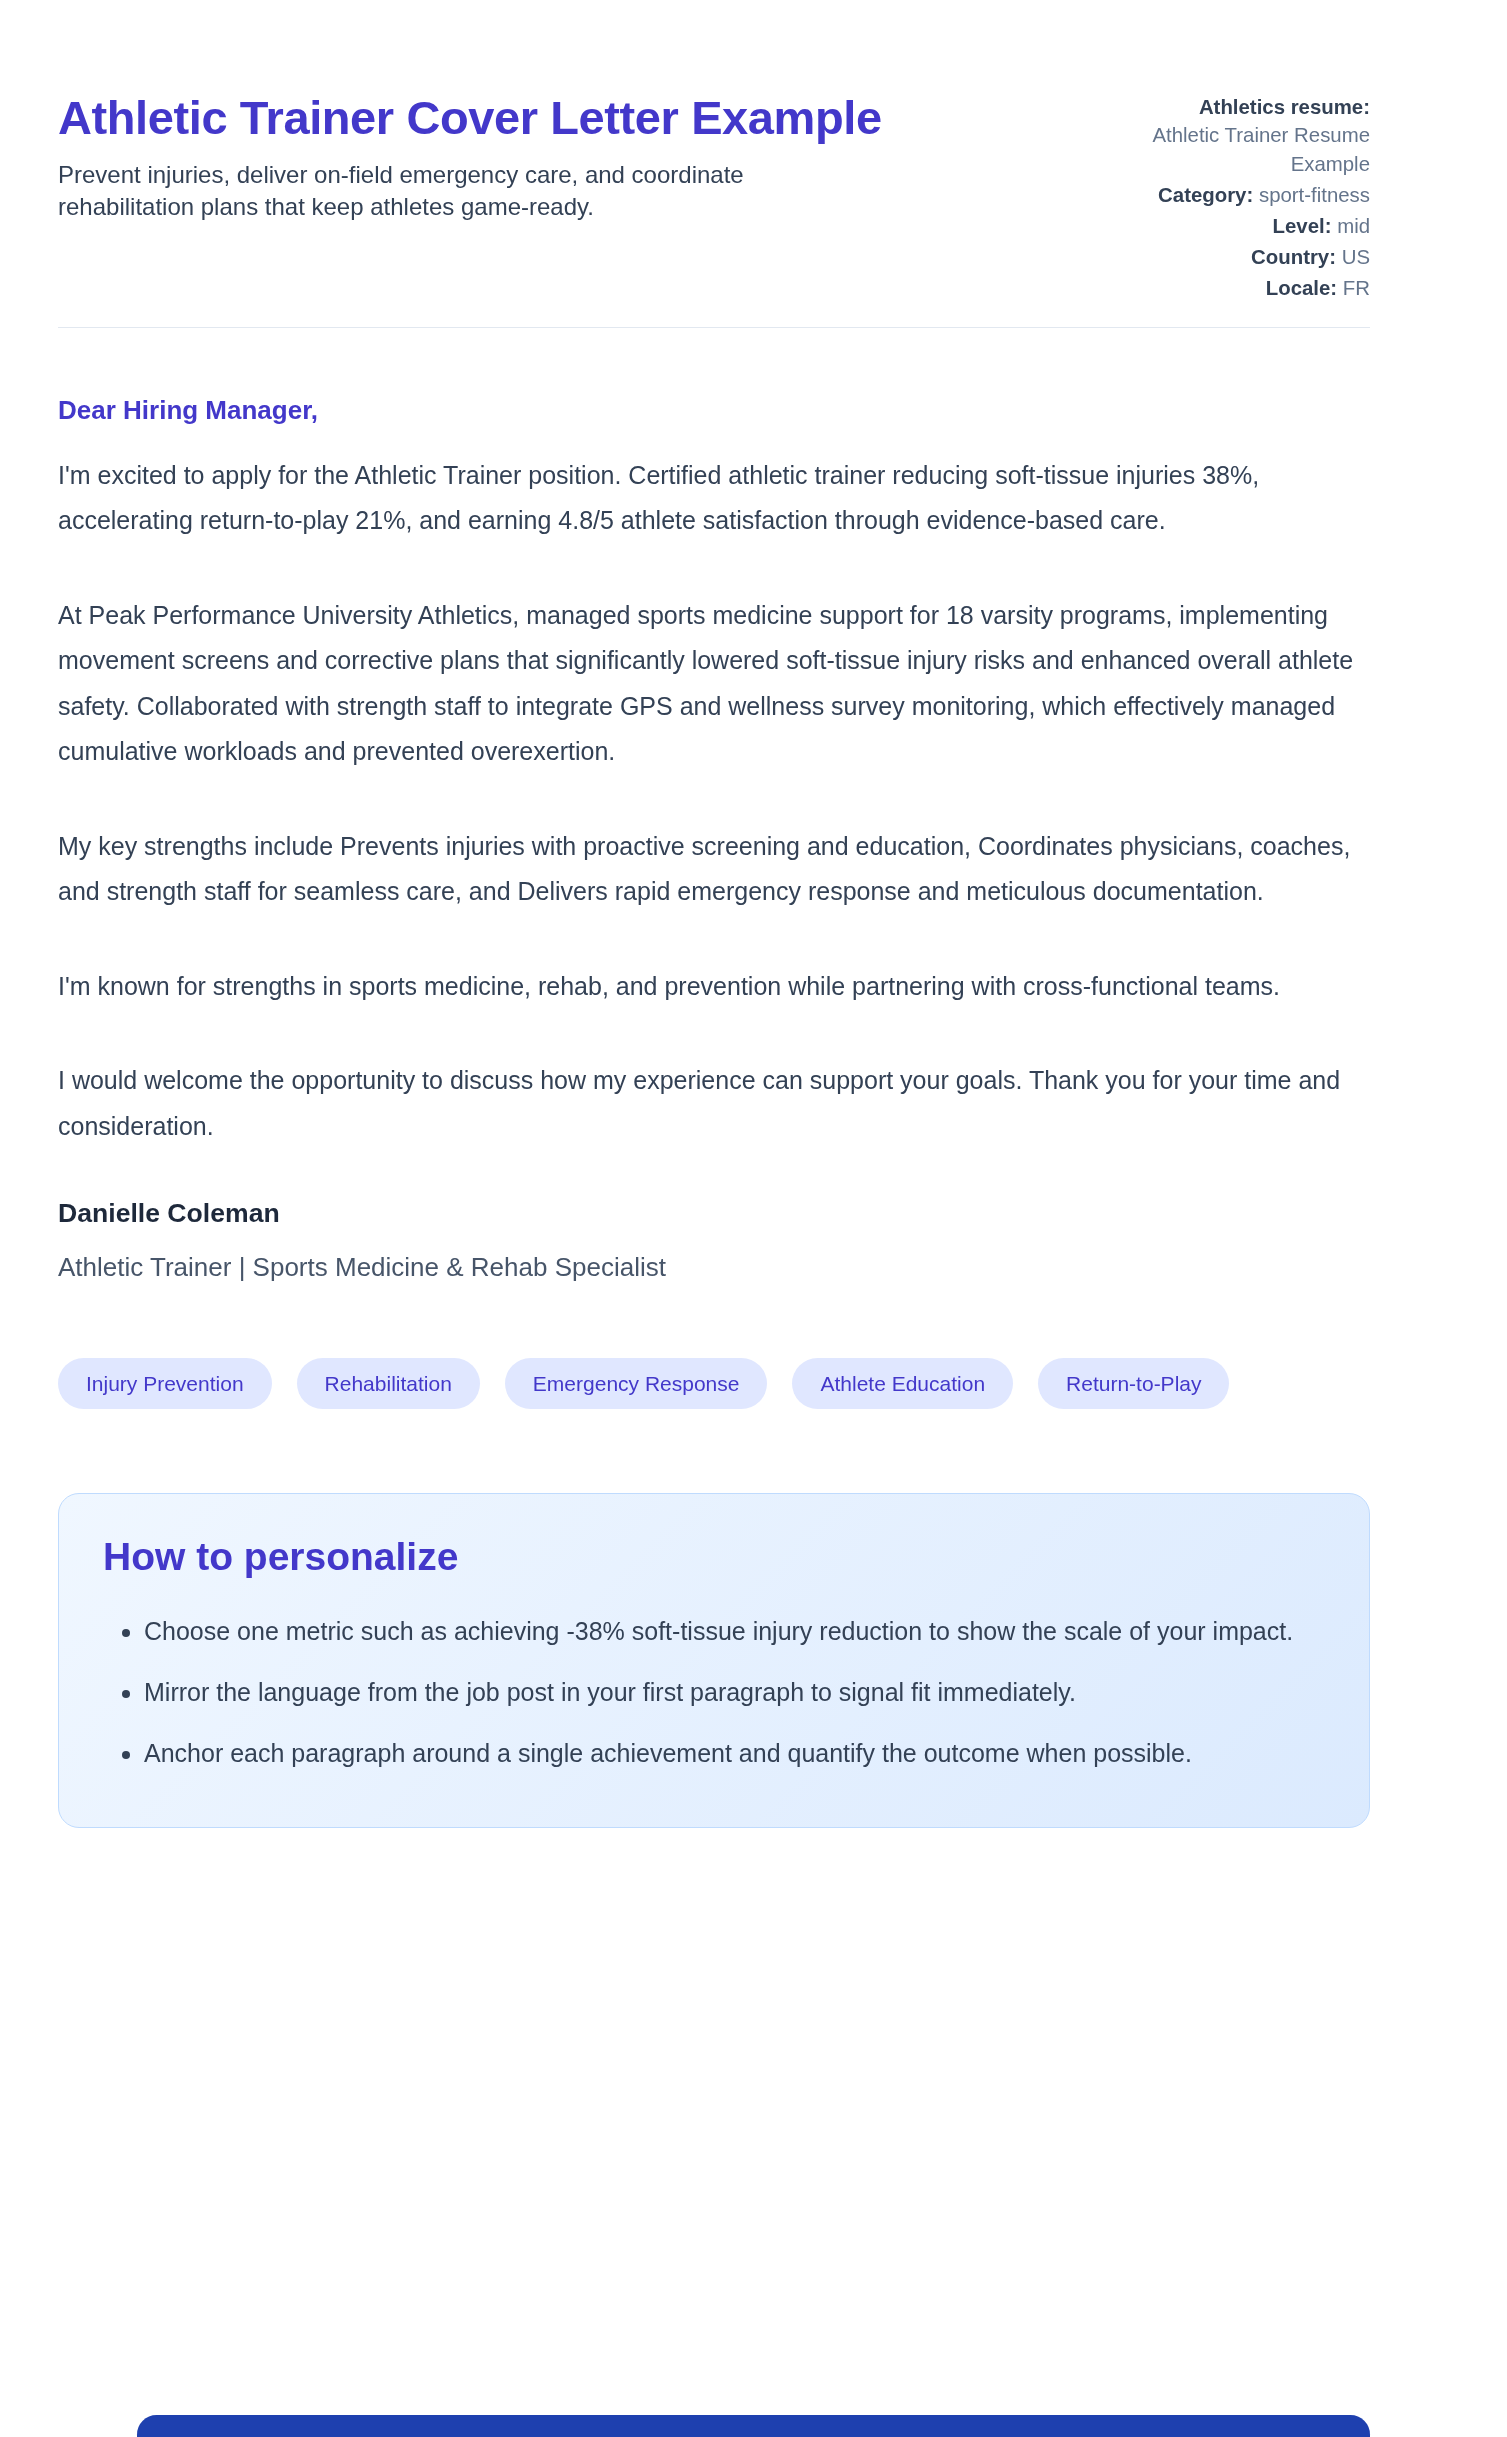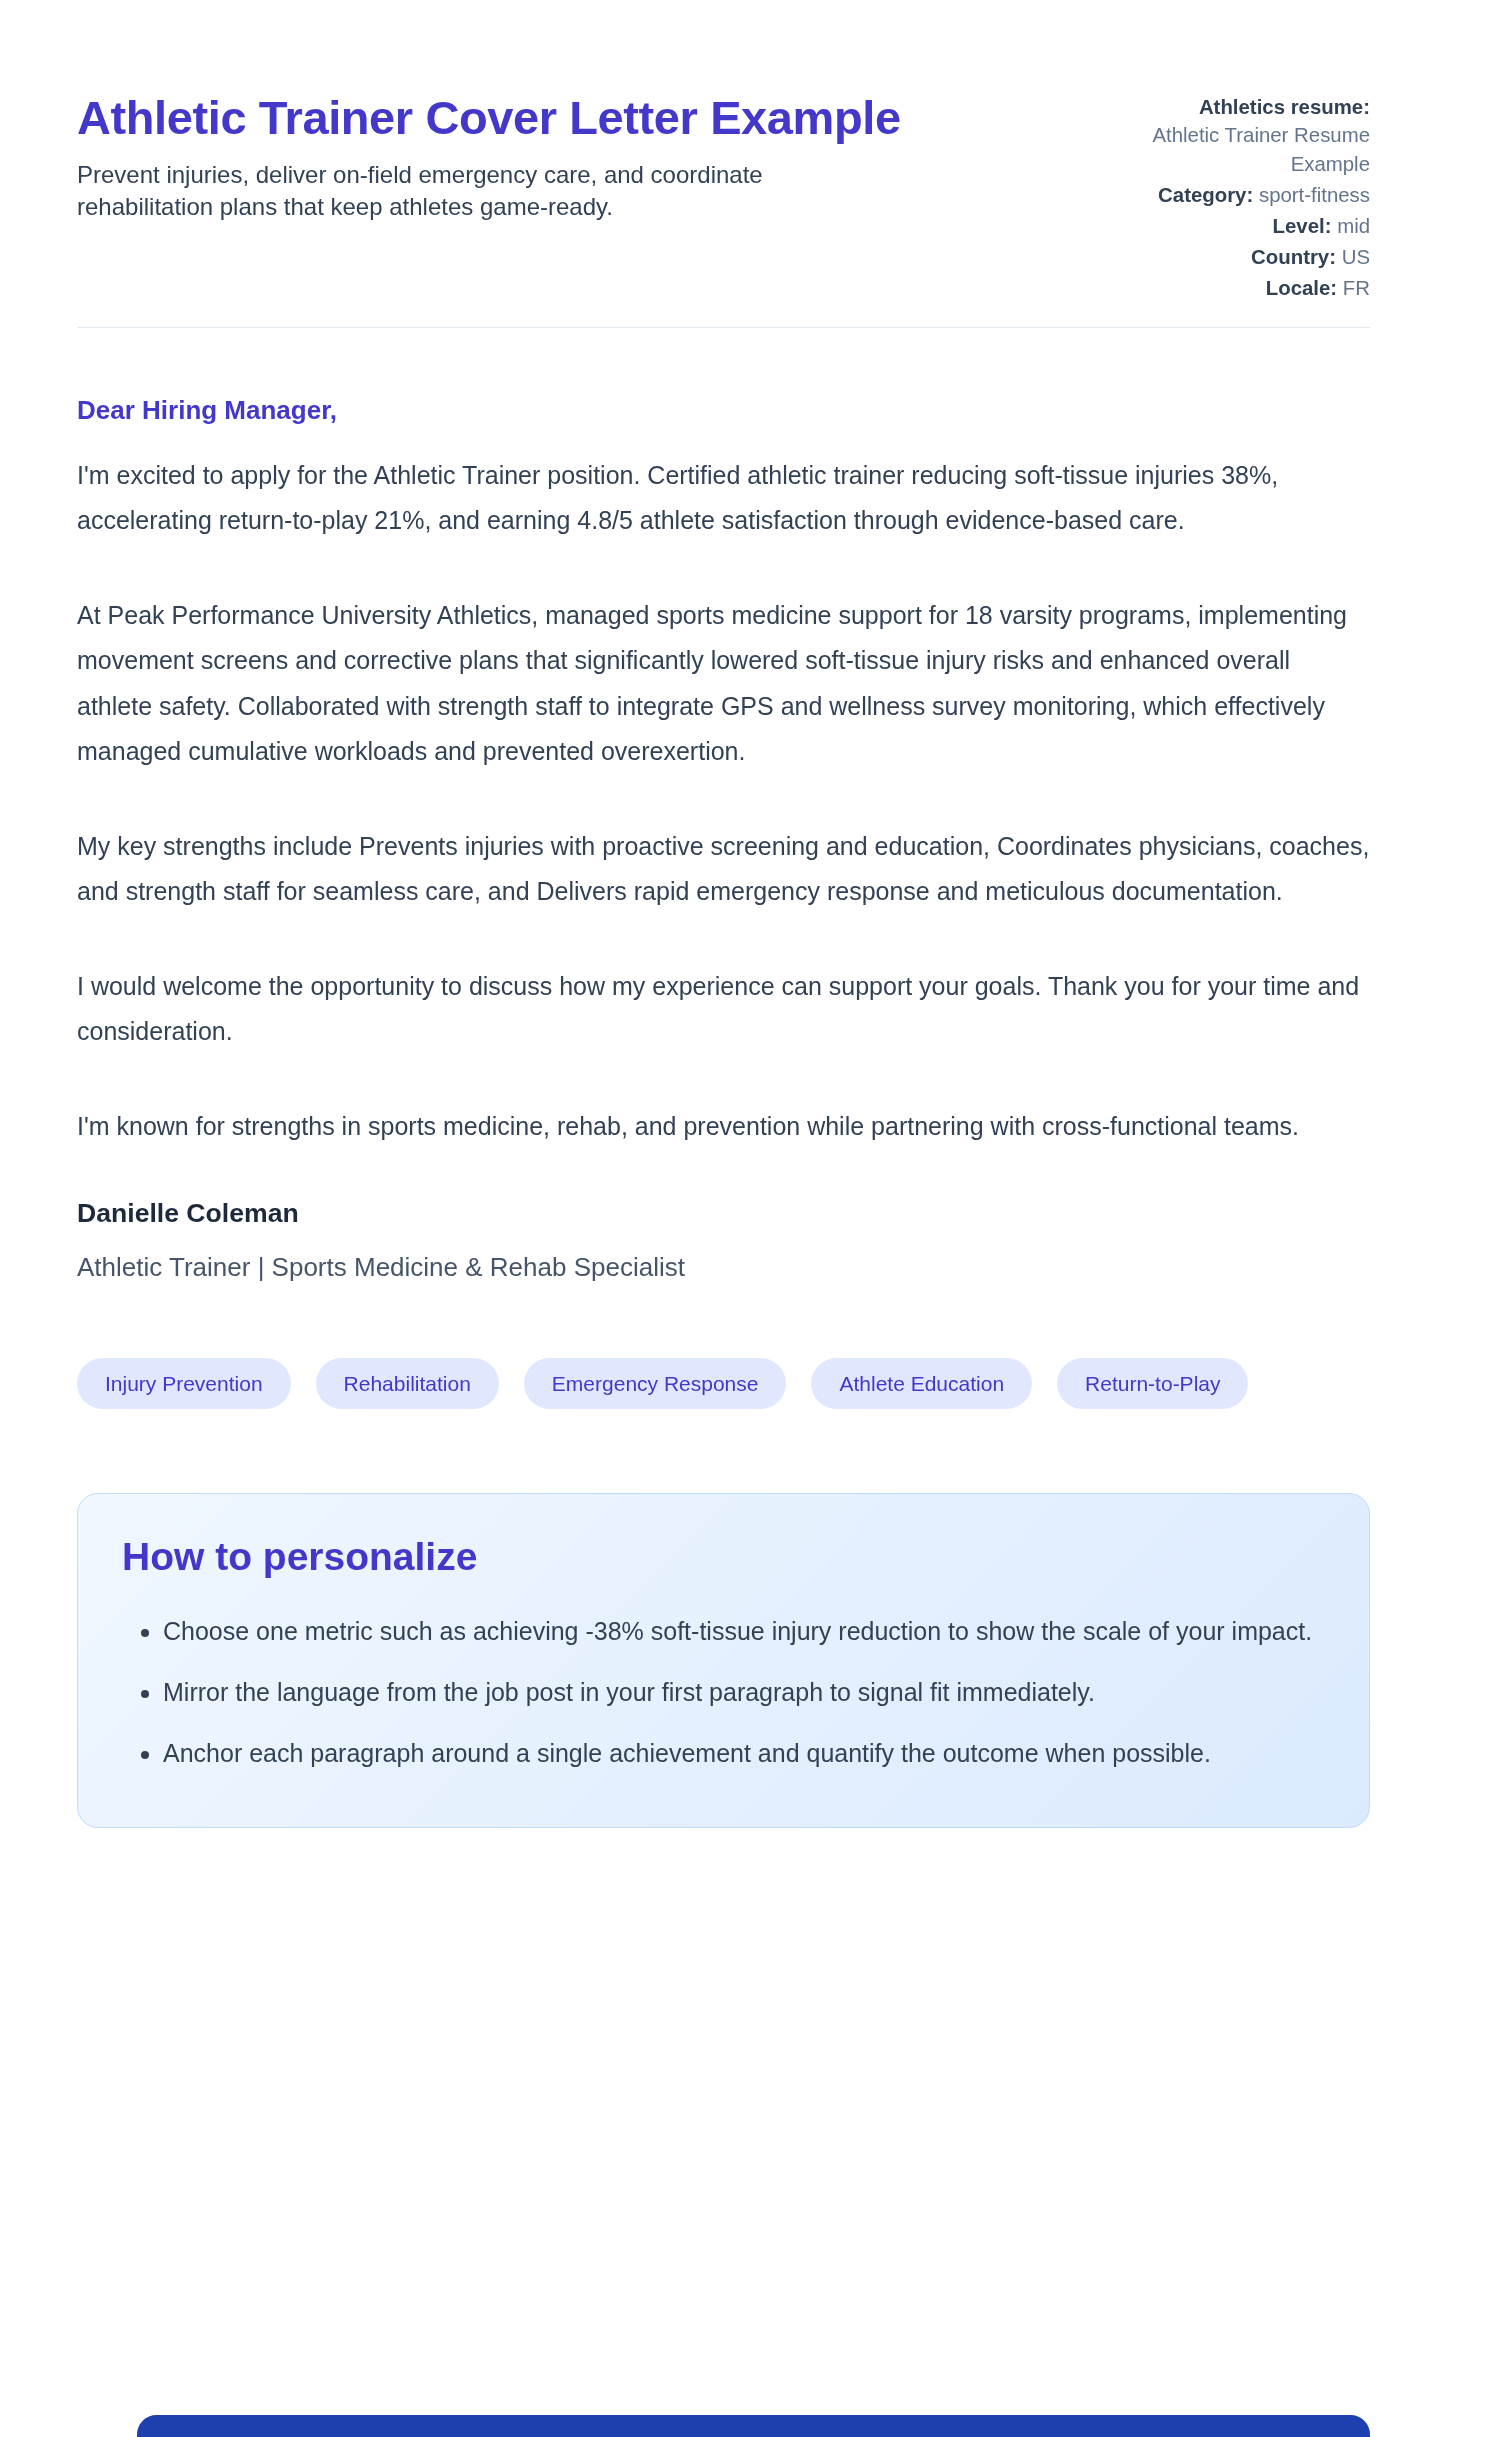--- a/index.html
+++ b/index.html
@@ -5,21 +5,21 @@
   * { box-sizing: border-box; margin: 0; padding: 0; }
   html, body { width: 1507px; }
   body {
     height: 2438px;
     background: #ffffff;
     color: #334155;
     font-family: "Liberation Sans", "DejaVu Sans", sans-serif;
     position: relative;
     overflow: hidden;
   }
-  .page { padding: 89px 137px 0 77px; }
+  .page { padding: 89px 137px 0 58px; }
 
   
   .header { display: flex; justify-content: space-between; align-items: flex-start; }
   .header-left { max-width: 975px; }
   .title {
     font-size: 47px;
     line-height: 1.22;
     font-weight: 800;
     color: #4338ca;
     letter-spacing: -0.4px;
@@ -162,22 +162,22 @@
   <hr class="divider">
 
   <main class="letter">
     <p class="salutation">Dear Hiring Manager,</p>
 
     <div class="paragraphs">
 
     <p class="para">I'm excited to apply for the Athletic Trainer position. Certified athletic trainer reducing soft-tissue injuries 38%, accelerating return-to-play 21%, and earning 4.8/5 athlete satisfaction through evidence-based care.</p>
         <p class="para">At Peak Performance University Athletics, managed sports medicine support for 18 varsity programs, implementing movement screens and corrective plans that significantly lowered soft-tissue injury risks and enhanced overall athlete safety. Collaborated with strength staff to integrate GPS and wellness survey monitoring, which effectively managed cumulative workloads and prevented overexertion.</p>
         <p class="para">My key strengths include Prevents injuries with proactive screening and education, Coordinates physicians, coaches, and strength staff for seamless care, and Delivers rapid emergency response and meticulous documentation.</p>
+        <p class="para">I'm known for strengths in sports medicine, rehab, and prevention while partnering with cross-functional teams.</p>
         <p class="para">I would welcome the opportunity to discuss how my experience can support your goals. Thank you for your time and consideration.</p>
-        <p class="para">I'm known for strengths in sports medicine, rehab, and prevention while partnering with cross-functional teams.</p>
       </div>
 
     <p class="sig-name">Danielle Coleman</p>
     <p class="sig-title">Athletic Trainer | Sports Medicine &amp; Rehab Specialist</p>
   </main>
 
   <div class="tags">
 
   <span class="tag">Injury Prevention</span>
       <span class="tag">Rehabilitation</span>

